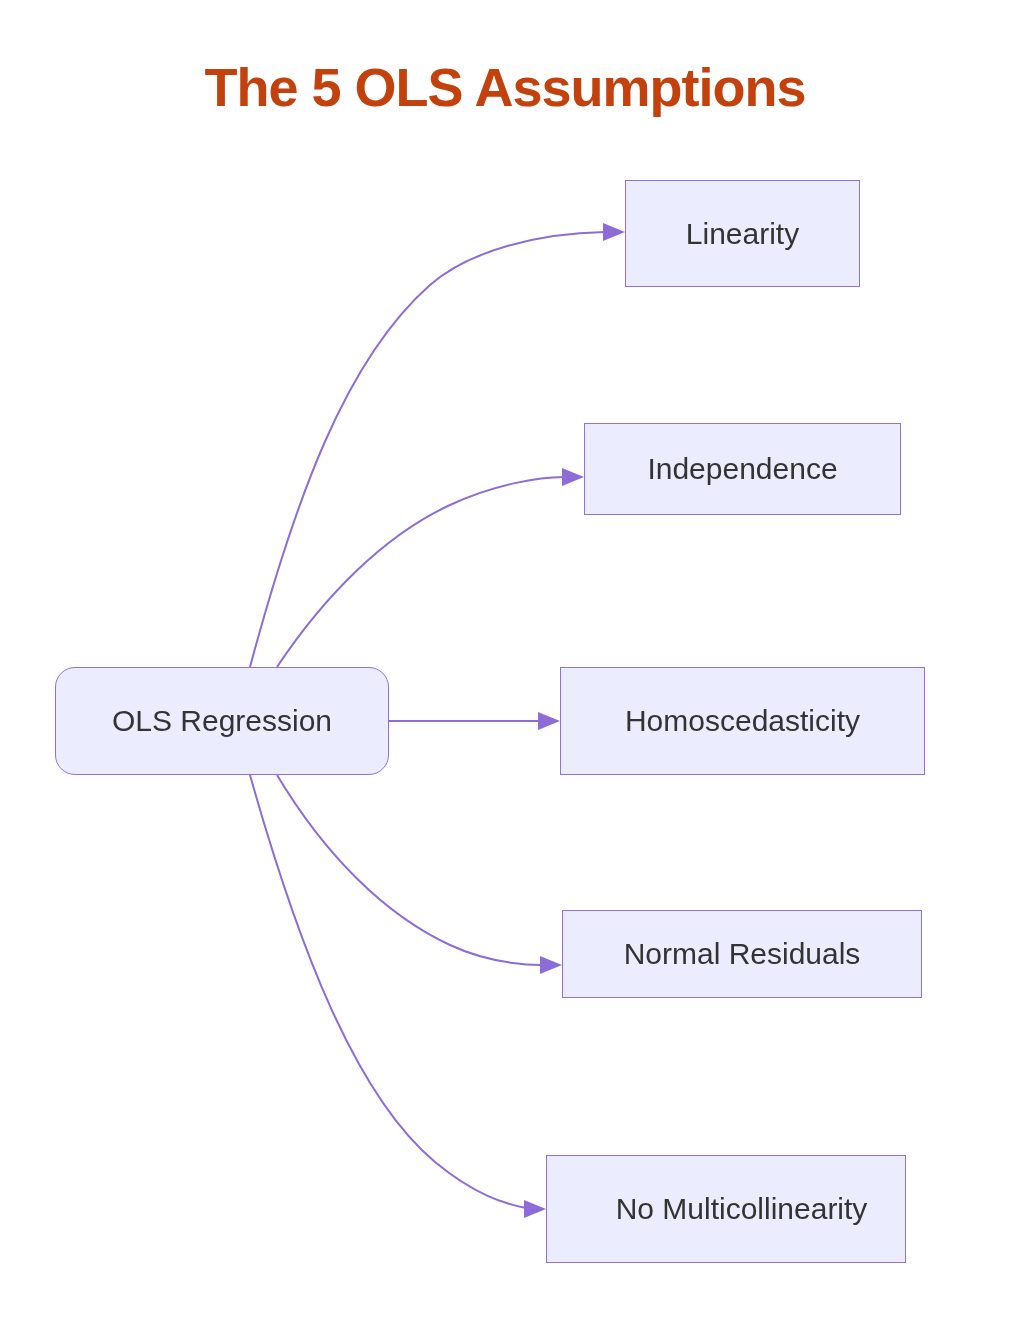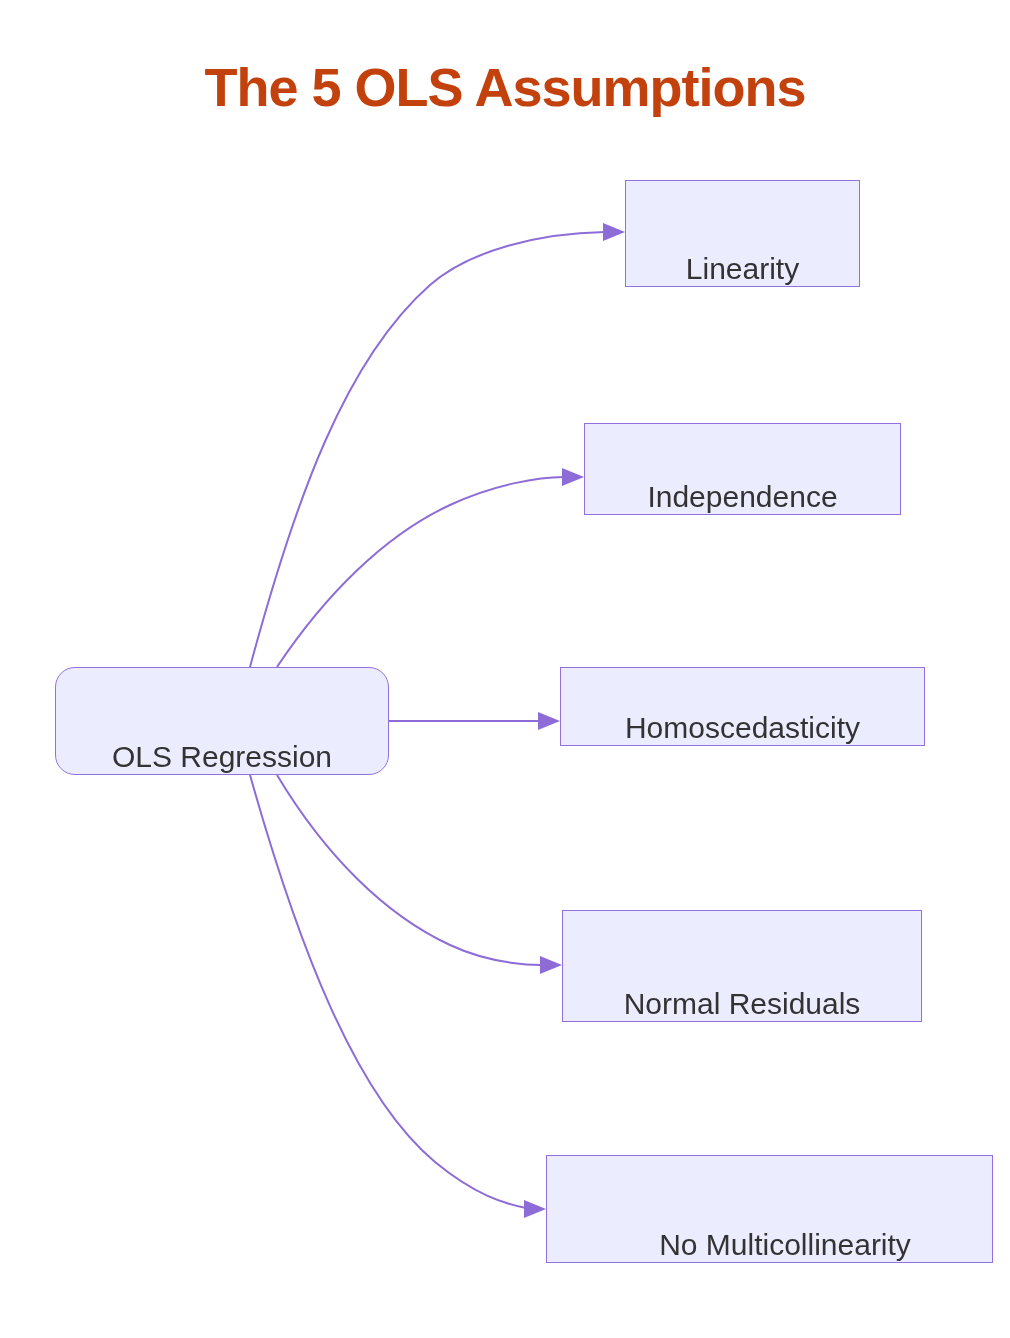--- a/index.html
+++ b/index.html
@@ -39,36 +39,36 @@
     stroke-width: 2px;
   }
   svg.edge-layer polygon {
     fill: #8E6CD8;
     stroke: none;
   }
   .node {
     position: absolute;
     box-sizing: border-box;
     display: flex;
-    align-items: flex-end;
+    align-items: center;
     justify-content: center;
     background: #ECECFF;
     border: 1.5px solid #9370DB;
     color: #333333;
     font-size: 30px;
     font-weight: 400;
     text-align: center;
     white-space: nowrap;
   }
   .node-ols       { left: 55px;  top: 667px;  width: 334px; height: 108px; border-radius: 20px; }
   .node-linearity { left: 625px; top: 180px;  width: 235px; height: 107px; }
   .node-independ  { left: 584px; top: 423px;  width: 317px; height: 92px; }
-  .node-homo      { left: 560px; top: 667px;  width: 365px; height: 79px; }
-  .node-normal    { left: 562px; top: 910px;  width: 360px; height: 112px; }
-  .node-nomulti   { left: 546px; top: 1155px; width: 447px; height: 108px; padding-left: 31px; }
+  .node-homo      { left: 560px; top: 667px;  width: 365px; height: 108px; }
+  .node-normal    { left: 562px; top: 910px;  width: 360px; height: 88px; }
+  .node-nomulti   { left: 546px; top: 1155px; width: 360px; height: 108px; padding-left: 31px; }
 </style>
 </head>
 <body>
 
 <div class="canvas">
 
   <div class="diagram-title">The 5 OLS Assumptions</div>
 
   <svg class="edge-layer" viewBox="0 0 1010 1338" xmlns="http://www.w3.org/2000/svg">
 

